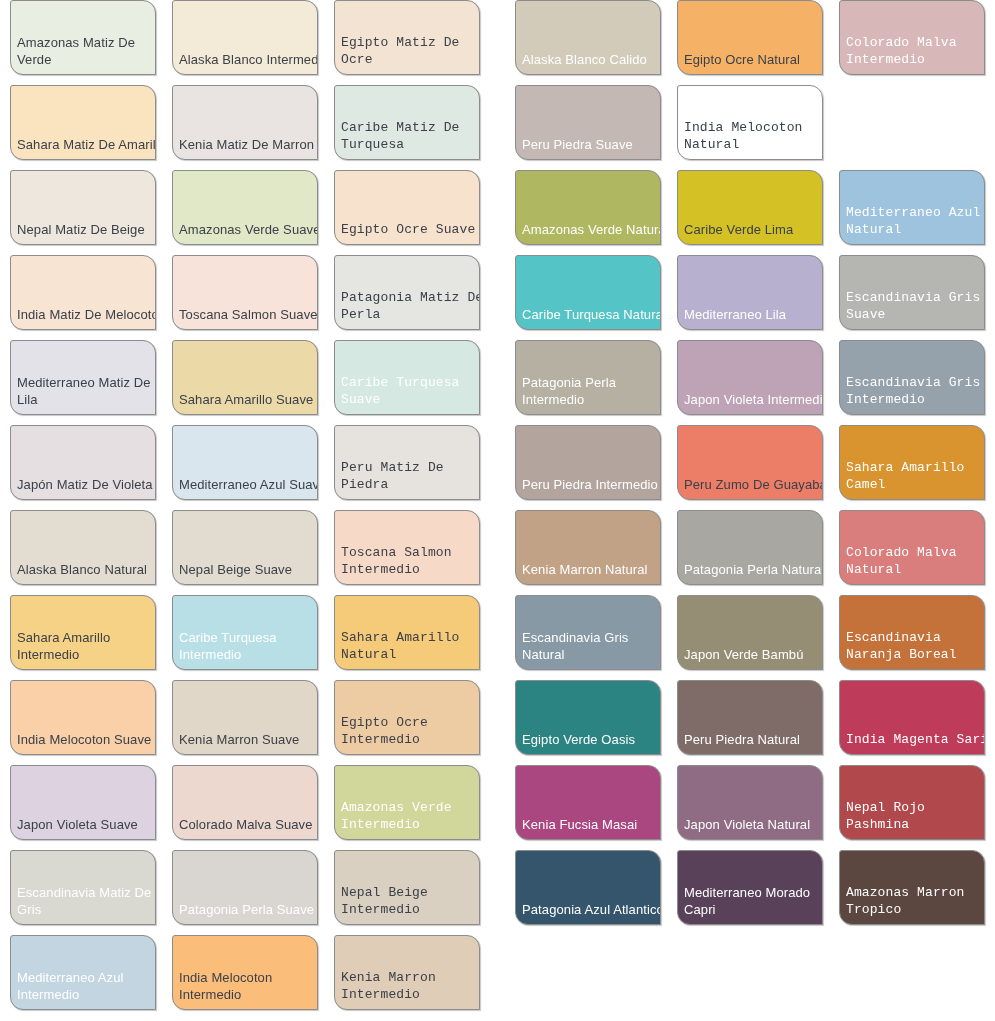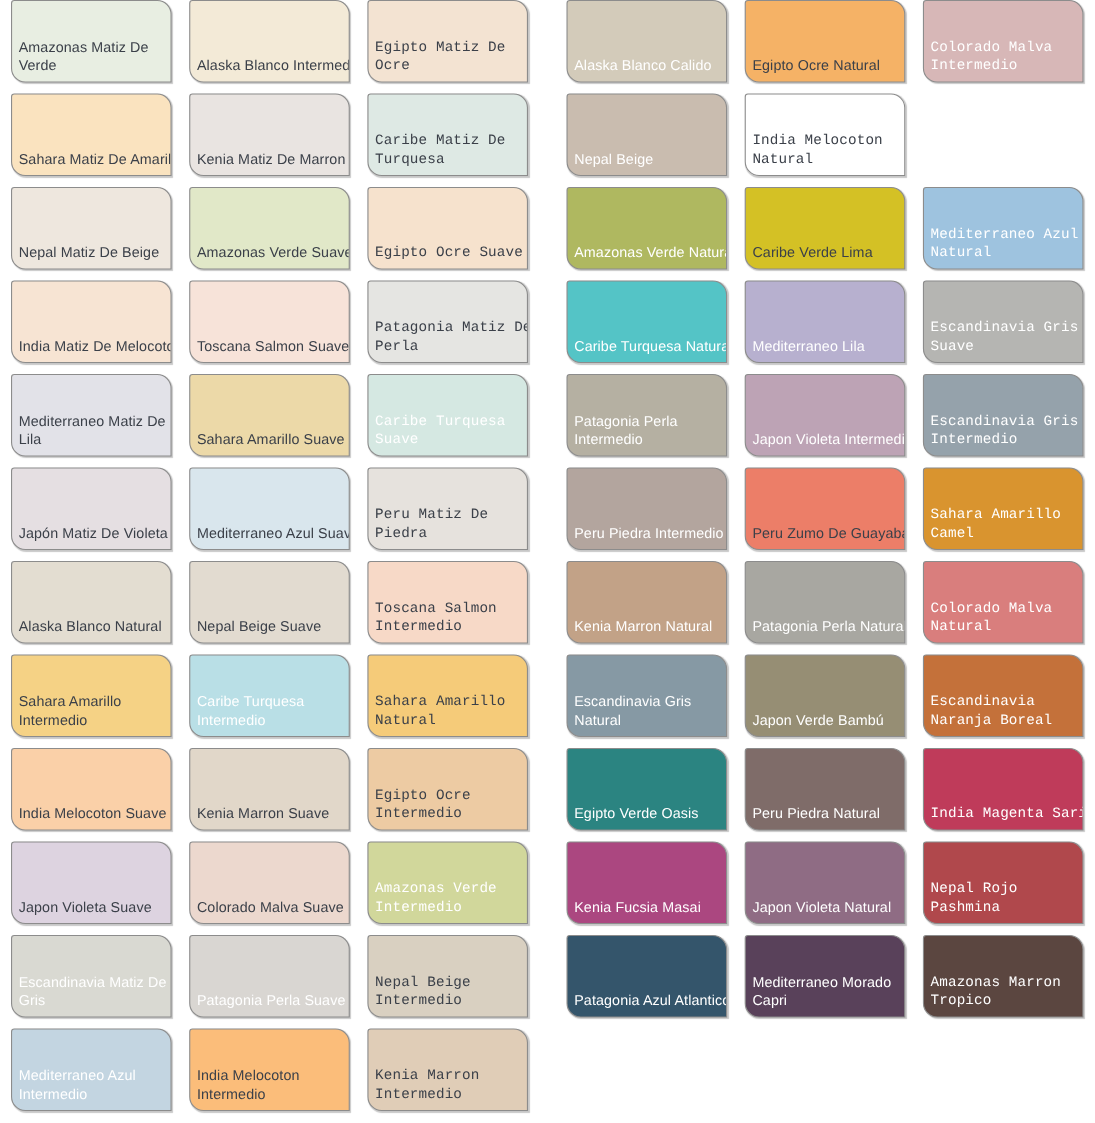--- a/index.html
+++ b/index.html
@@ -78,21 +78,21 @@
       <div class="swatch-row"><div class="swatch" style="background-color: rgb(229, 223, 226);"><span class="swatch-label dark">Japón Matiz De Violeta</span></div><div class="swatch" style="background-color: rgb(217, 230, 237);"><span class="swatch-label dark">Mediterraneo Azul Suave</span></div><div class="swatch" style="background-color: rgb(230, 226, 221);"><span class="swatch-label dark">Peru Matiz De Piedra</span></div></div>
       <div class="swatch-row"><div class="swatch" style="background-color: rgb(227, 221, 209);"><span class="swatch-label dark">Alaska Blanco Natural</span></div><div class="swatch" style="background-color: rgb(226, 219, 208);"><span class="swatch-label dark">Nepal Beige Suave</span></div><div class="swatch" style="background-color: rgb(247, 217, 199);"><span class="swatch-label dark">Toscana Salmon Intermedio</span></div></div>
       <div class="swatch-row"><div class="swatch" style="background-color: rgb(245, 210, 133);"><span class="swatch-label dark">Sahara Amarillo Intermedio</span></div><div class="swatch" style="background-color: rgb(185, 223, 230);"><span class="swatch-label light">Caribe Turquesa Intermedio</span></div><div class="swatch" style="background-color: rgb(245, 203, 121);"><span class="swatch-label dark">Sahara Amarillo Natural</span></div></div>
       <div class="swatch-row"><div class="swatch" style="background-color: rgb(250, 208, 168);"><span class="swatch-label dark">India Melocoton Suave</span></div><div class="swatch" style="background-color: rgb(225, 215, 201);"><span class="swatch-label dark">Kenia Marron Suave</span></div><div class="swatch" style="background-color: rgb(237, 203, 163);"><span class="swatch-label dark">Egipto Ocre Intermedio</span></div></div>
       <div class="swatch-row"><div class="swatch" style="background-color: rgb(221, 211, 224);"><span class="swatch-label dark">Japon Violeta Suave</span></div><div class="swatch" style="background-color: rgb(236, 216, 206);"><span class="swatch-label dark">Colorado Malva Suave</span></div><div class="swatch" style="background-color: rgb(209, 215, 155);"><span class="swatch-label light">Amazonas Verde Intermedio</span></div></div>
       <div class="swatch-row"><div class="swatch" style="background-color: rgb(217, 217, 210);"><span class="swatch-label light">Escandinavia Matiz De Gris</span></div><div class="swatch" style="background-color: rgb(217, 214, 210);"><span class="swatch-label light">Patagonia Perla Suave</span></div><div class="swatch" style="background-color: rgb(217, 208, 193);"><span class="swatch-label dark">Nepal Beige Intermedio</span></div></div>
       <div class="swatch-row"><div class="swatch" style="background-color: rgb(195, 213, 225);"><span class="swatch-label light">Mediterraneo Azul Intermedio</span></div><div class="swatch" style="background-color: rgb(251, 189, 122);"><span class="swatch-label dark">India Melocoton Intermedio</span></div><div class="swatch" style="background-color: rgb(224, 205, 183);"><span class="swatch-label dark">Kenia Marron Intermedio</span></div></div>
     </div>
   <div class="swatch-group" id="group-solid">
       <div class="swatch-row"><div class="swatch" style="background-color: rgb(211, 203, 186);"><span class="swatch-label light">Alaska Blanco Calido</span></div><div class="swatch" style="background-color: rgb(245, 178, 102);"><span class="swatch-label dark">Egipto Ocre Natural</span></div><div class="swatch" style="background-color: rgb(215, 183, 183);"><span class="swatch-label light">Colorado Malva Intermedio</span></div></div>
-      <div class="swatch-row"><div class="swatch" style="background-color: rgb(201, 188, 175);"><span class="swatch-label light">Nepal Beige</span></div><div class="swatch"><span class="swatch-label dark">India Melocoton Natural</span></div></div>
+      <div class="swatch-row"><div class="swatch" style="background-color: rgb(196, 184, 180);"><span class="swatch-label light">Peru Piedra Suave</span></div><div class="swatch"><span class="swatch-label dark">India Melocoton Natural</span></div></div>
       <div class="swatch-row"><div class="swatch" style="background-color: rgb(175, 184, 96);"><span class="swatch-label light">Amazonas Verde Natural</span></div><div class="swatch" style="background-color: rgb(212, 193, 37);"><span class="swatch-label dark">Caribe Verde Lima</span></div><div class="swatch" style="background-color: rgb(158, 195, 223);"><span class="swatch-label light">Mediterraneo Azul Natural</span></div></div>
       <div class="swatch-row"><div class="swatch" style="background-color: rgb(84, 196, 198);"><span class="swatch-label light">Caribe Turquesa Natural</span></div><div class="swatch" style="background-color: rgb(183, 176, 207);"><span class="swatch-label light">Mediterraneo Lila</span></div><div class="swatch" style="background-color: rgb(181, 181, 178);"><span class="swatch-label light">Escandinavia Gris Suave</span></div></div>
       <div class="swatch-row"><div class="swatch" style="background-color: rgb(181, 176, 162);"><span class="swatch-label light">Patagonia Perla Intermedio</span></div><div class="swatch" style="background-color: rgb(189, 163, 181);"><span class="swatch-label light">Japon Violeta Intermedio</span></div><div class="swatch" style="background-color: rgb(149, 162, 171);"><span class="swatch-label light">Escandinavia Gris Intermedio</span></div></div>
       <div class="swatch-row"><div class="swatch" style="background-color: rgb(179, 165, 158);"><span class="swatch-label light">Peru Piedra Intermedio</span></div><div class="swatch" style="background-color: rgb(236, 126, 104);"><span class="swatch-label dark">Peru Zumo De Guayaba</span></div><div class="swatch" style="background-color: rgb(217, 148, 47);"><span class="swatch-label light">Sahara Amarillo Camel</span></div></div>
       <div class="swatch-row"><div class="swatch" style="background-color: rgb(194, 162, 135);"><span class="swatch-label light">Kenia Marron Natural</span></div><div class="swatch" style="background-color: rgb(168, 167, 161);"><span class="swatch-label light">Patagonia Perla Natural</span></div><div class="swatch" style="background-color: rgb(217, 126, 125);"><span class="swatch-label light">Colorado Malva Natural</span></div></div>
       <div class="swatch-row"><div class="swatch" style="background-color: rgb(134, 153, 164);"><span class="swatch-label light">Escandinavia Gris Natural</span></div><div class="swatch" style="background-color: rgb(150, 142, 116);"><span class="swatch-label light">Japon Verde Bambú</span></div><div class="swatch" style="background-color: rgb(196, 113, 58);"><span class="swatch-label light">Escandinavia Naranja Boreal</span></div></div>
       <div class="swatch-row"><div class="swatch" style="background-color: rgb(43, 132, 129);"><span class="swatch-label light">Egipto Verde Oasis</span></div><div class="swatch" style="background-color: rgb(127, 108, 105);"><span class="swatch-label light">Peru Piedra Natural</span></div><div class="swatch" style="background-color: rgb(191, 59, 90);"><span class="swatch-label light">India Magenta Sari</span></div></div>
       <div class="swatch-row"><div class="swatch" style="background-color: rgb(171, 71, 128);"><span class="swatch-label light">Kenia Fucsia Masai</span></div><div class="swatch" style="background-color: rgb(143, 108, 132);"><span class="swatch-label light">Japon Violeta Natural</span></div><div class="swatch" style="background-color: rgb(176, 72, 76);"><span class="swatch-label light">Nepal Rojo Pashmina</span></div></div>
       <div class="swatch-row"><div class="swatch" style="background-color: rgb(52, 85, 107);"><span class="swatch-label light">Patagonia Azul Atlantico</span></div><div class="swatch" style="background-color: rgb(89, 65, 90);"><span class="swatch-label light">Mediterraneo Morado Capri</span></div><div class="swatch" style="background-color: rgb(91, 70, 64);"><span class="swatch-label light">Amazonas Marron Tropico</span></div></div>
     </div>

